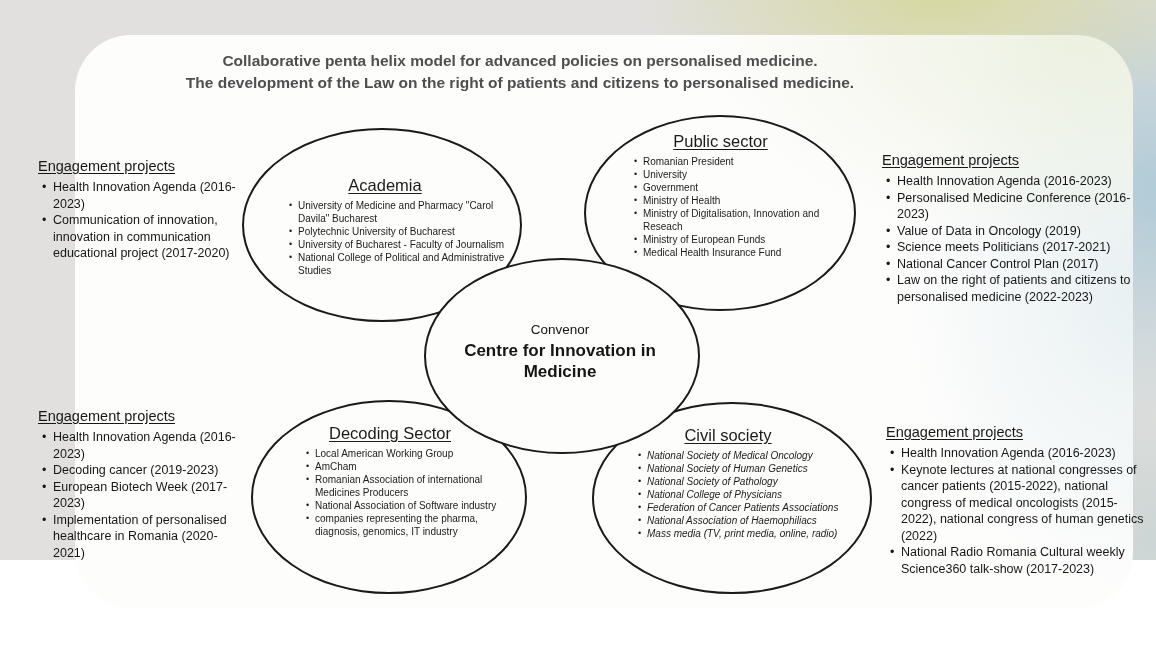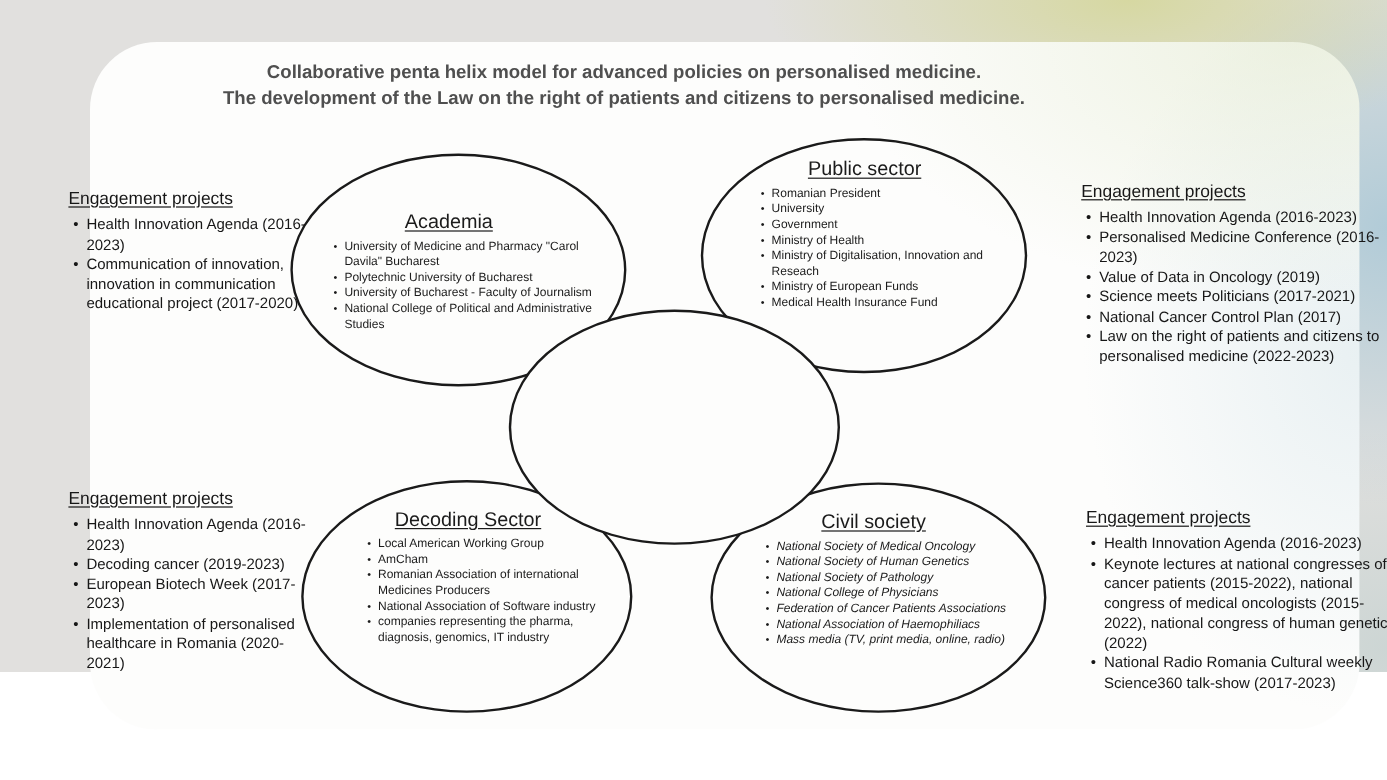--- a/index.html
+++ b/index.html
@@ -68,41 +68,41 @@
     font-size: 10px;
     line-height: 13px;
   }
   .sector-list li { position: relative; }
   .sector-list li::before {
     content: "\2022";
     position: absolute;
     left: -9px; top: 0;
     font-size: 9px;
   }
-  .sc-academia { left: 249px; top: 176px; width: 250px; }
+  .sc-academia { left: 260px; top: 176px; width: 250px; }
   .sc-academia .sector-list { padding-left: 38px; }
   .sc-public   { left: 608px; top: 132px; width: 225px; }
   .sc-public .sector-list { padding-left: 35px; }
   .sc-private  { left: 275px; top: 424px; width: 230px; }
   .sc-private .sector-list { padding-left: 40px; }
   .sc-civil    { left: 614px; top: 426px; width: 228px; }
   .sc-civil .sector-list { padding-left: 33px; font-style: italic; }
 
   .center-content {
     position: absolute;
     left: 450px; top: 322px;
     width: 220px;
     text-align: center;
     z-index: 4;
     color: #151515;
   }
   .center-label { font-size: 13.5px; margin-bottom: 3px; }
   .center-name { font-size: 17px; font-weight: bold; line-height: 21px; }
 
-  .eng { position: absolute; z-index: 2; color: #171717; margin-left: 19px; }
+  .eng { position: absolute; z-index: 2; color: #171717; }
   .eng-heading {
     font-size: 14.5px;
     text-decoration: underline;
     text-underline-offset: 2px;
     margin-bottom: 5px;
   }
   .eng-list {
     list-style: none;
     margin: 0;
     padding: 0 0 0 15px;
@@ -177,20 +177,24 @@
         <li>National Society of Medical Oncology</li>
         <li>National Society of Human Genetics</li>
         <li>National Society of Pathology</li>
         <li>National College of Physicians</li>
         <li>Federation of Cancer Patients Associations</li>
         <li>National Association of Haemophiliacs</li>
         <li>Mass media (TV, print media, online, radio)</li>
       </ul>
   </div>
 
+  <div class="center-content">
+    <div class="center-label">Convenor</div>
+    <div class="center-name">Centre for Innovation in Medicine</div>
+  </div>
 
   <div class="eng eng-tl">
     <div class="eng-heading">Engagement projects</div>
     <ul class="eng-list">
         <li>Health Innovation Agenda (2016-2023)</li>
         <li>Communication of innovation, innovation in communication educational project (2017-2020)</li>
       </ul>
   </div>
 
   <div class="eng eng-tr">

